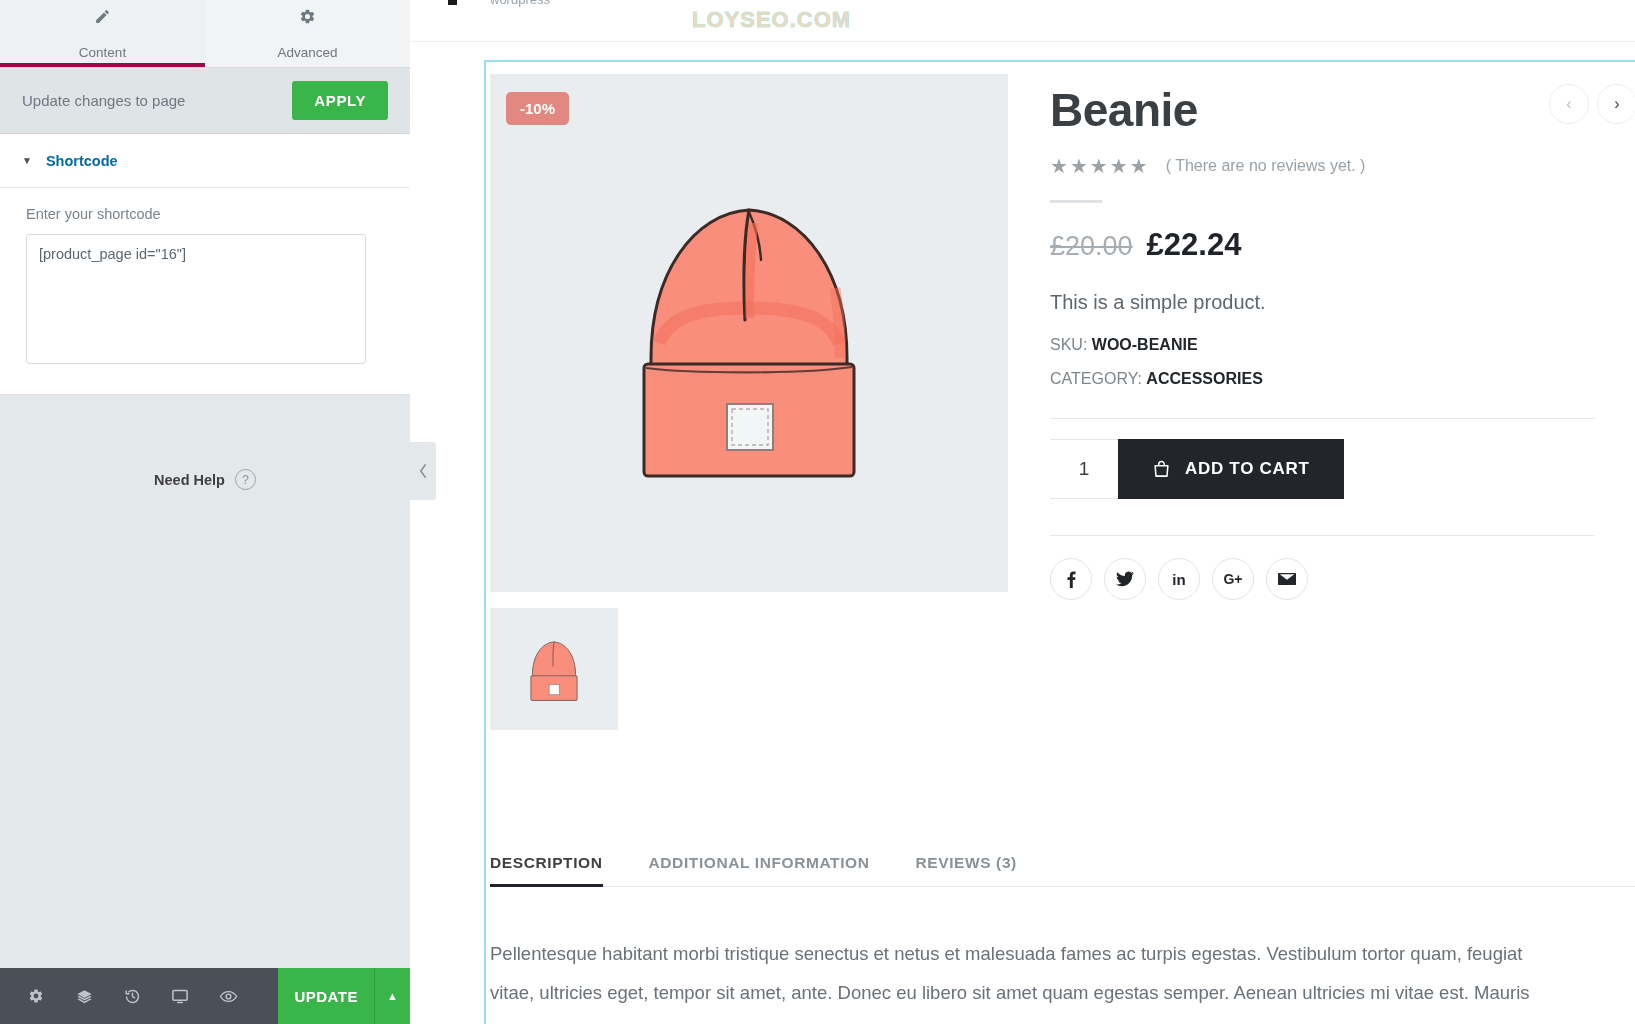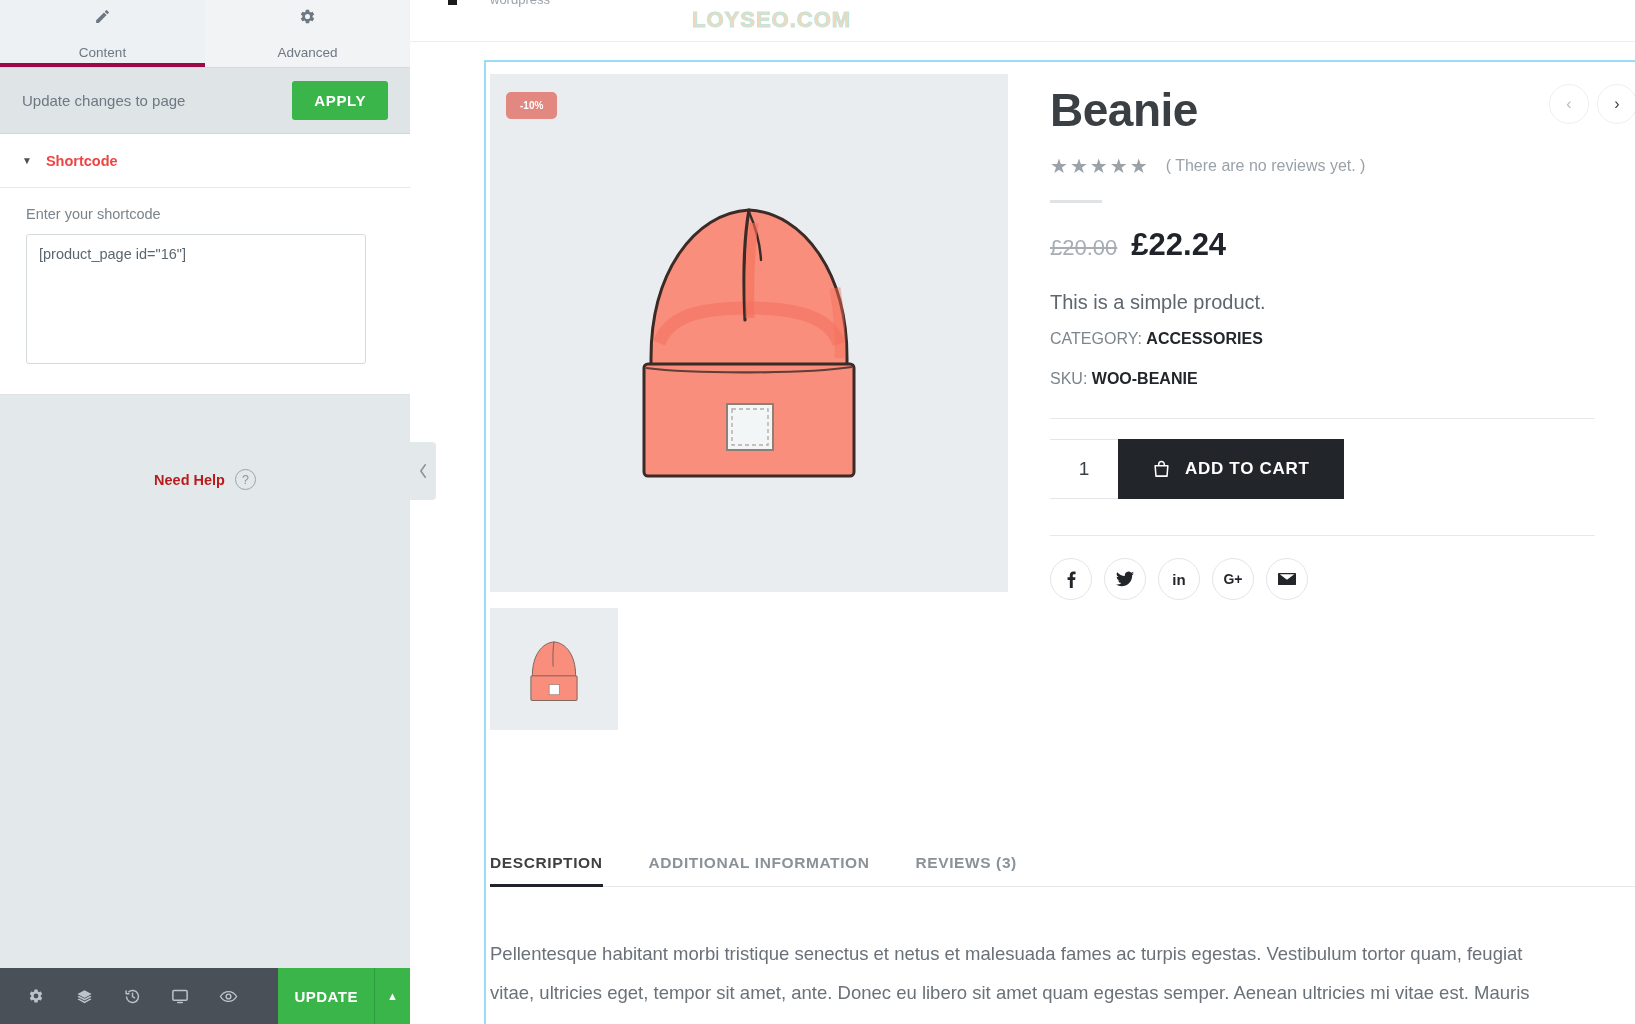--- a/index.html
+++ b/index.html
@@ -46,38 +46,38 @@
     font-size: 15px; font-weight: bold; letter-spacing: .6px;
     padding: 11px 22px; border-radius: 3px; cursor: pointer;
     font-family: "Liberation Sans", sans-serif;
   }
 
   .section-header {
     background: #fff; height: 54px; display: flex; align-items: center;
     gap: 14px; padding: 0 22px; border-bottom: 1px solid #e6e9eb; cursor: pointer;
   }
   .section-header .caret { color: #495157; font-size: 10px; }
-  .section-header .sec-title { font-size: 14.5px; font-weight: bold; color: #ef4444; }
+  .section-header .sec-title { font-size: 14.5px; font-weight: bold; color: #0369a1; }
 
   .field-block { background: #fff; padding: 18px 26px 26px 26px; border-bottom: 1px solid #dfe3e6; }
   .field-label { font-size: 14.5px; color: #7a848c; margin-bottom: 12px; }
   .shortcode-area {
     width: 340px; height: 130px;
     border: 1px solid #d5dadd; border-radius: 3px;
     background: #fff; color: #5b6670;
     font-family: "Liberation Sans", sans-serif;
     font-size: 14.5px; padding: 11px 12px;
     resize: none; outline: none;
   }
 
   .need-help {
     margin-top: 74px; display: flex; align-items: center;
     justify-content: center; gap: 10px; cursor: pointer;
   }
-  .need-help .nh-text { font-size: 14.5px; color: #b91c1c; font-weight: bold; }
+  .need-help .nh-text { font-size: 14.5px; color: #404040; font-weight: bold; }
   .nh-q {
     width: 21px; height: 21px; border-radius: 50%;
     border: 1.6px solid #9aa4ac; color: #8a949c;
     font-size: 12.5px; display: flex; align-items: center; justify-content: center;
   }
 
   .panel-spacer { flex: 1; }
 
   .panel-footer {
     height: 56px; background: #4a5058;
@@ -130,40 +130,40 @@
   .product-top { display: flex; padding: 12px 0 0 0; }
 
   .gallery { width: 518px; margin-left: 4px; }
   .main-img {
     width: 518px; height: 518px; background: #e9edf0;
     position: relative; display: flex; align-items: center; justify-content: center;
   }
   .sale-badge {
     position: absolute; left: 16px; top: 18px;
     background: #e28880; color: #fff;
-    font-size: 10px; font-weight: bold;
+    font-size: 15px; font-weight: bold;
     padding: 8px 14px; border-radius: 5px;
   }
   .thumbs { margin-top: 16px; display: flex; gap: 10px; }
   .thumb {
     width: 128px; height: 122px; background: #e9edf0;
     display: flex; align-items: center; justify-content: center; cursor: pointer;
   }
 
   .summary { flex: 1; padding: 12px 40px 0 42px; position: relative; }
   .prod-title {
     font-size: 46px; font-weight: bold; color: #3a3f44;
     line-height: 1.05; letter-spacing: -.5px;
   }
   .rating-row { display: flex; align-items: center; gap: 16px; margin-top: 20px; }
   .stars { color: #9ba2a8; font-size: 20px; letter-spacing: 2px; }
   .rating-note { font-size: 16px; color: #9aa2a9; }
   .divider-sm { width: 52px; height: 3px; background: #dfe3e6; margin: 22px 0 24px 0; }
   .price-row { display: flex; align-items: baseline; gap: 14px; }
-  .price-old { font-size: 22px; color: #a6adb3; text-decoration: line-through; }
+  .price-old { font-size: 27px; color: #a6adb3; text-decoration: line-through; }
   .price-new { font-size: 31px; color: #20242a; font-weight: bold; }
   .short-desc { font-size: 20px; color: #5f666d; margin-top: 28px; }
   .meta-line { font-size: 16px; color: #7d858c; margin-top: 22px; }
   .meta-line b { color: #22262b; }
   .meta-line.cat { margin-top: 16px; }
 
   .cart-sep { height: 1px; background: #e6e9eb; margin: 30px 0 0 0; }
   .cart-row { display: flex; align-items: stretch; margin-top: 20px; }
   .qty {
     width: 68px; height: 60px; border: 1px solid #e4e7ea;
@@ -366,27 +366,27 @@
 
           <div class="divider-sm"></div>
 
           <div class="price-row">
             <span class="price-old">£20.00</span>
             <span class="price-new">£22.24</span>
           </div>
 
           <p class="short-desc">This is a simple product.</p>
 
+          <p class="meta-line">
+            <span>SKU:</span>
+            <b>WOO-BEANIE</b>
+          </p>
           <p class="meta-line cat">
             <span>CATEGORY:</span>
             <b>ACCESSORIES</b>
-          </p>
-          <p class="meta-line">
-            <span>SKU:</span>
-            <b>WOO-BEANIE</b>
           </p>
 
           <div class="cart-sep"></div>
 
           <div class="cart-row">
             <div class="qty">1</div>
             <button class="add-cart">
               <span class="bag-ico">
                 <svg width="19" height="20" viewBox="0 0 24 24" fill="none" stroke="#ffffff" stroke-width="1.9" stroke-linejoin="round">
                     <path d="M4 8h16l-1 13H5L4 8z"></path>

